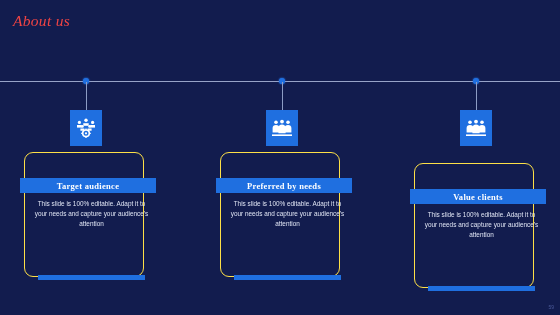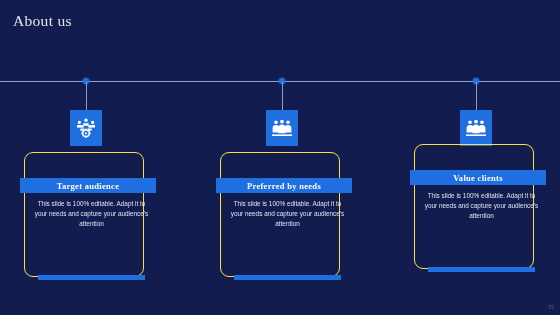--- a/index.html
+++ b/index.html
@@ -15,23 +15,24 @@
     background: #121c4e;
     overflow: hidden;
   }
 
   
   .page-title {
     position: absolute;
     left: 13px; top: 12px;
     font-family: "Liberation Serif", serif;
     font-size: 15.5px;
-    color: #e5e5e5;
+    color: #ef4444;
     letter-spacing: 0.3px;
     white-space: nowrap;
+    font-style: italic;
   }
 
   
   .rail {
     position: absolute;
     left: 0; top: 81px;
     width: 560px; height: 1px;
     background: #97a3c8;
   }
   .node-dot {
@@ -190,21 +191,21 @@
   </div>
 
   <div class="card" style="left:220px; top:152px;">
     <div class="card-header">
       <span class="card-header-text">Preferred by needs</span>
     </div>
     <div class="card-body">This slide is 100% editable. Adapt it to your needs and capture your audience's attention</div>
     <div class="card-footbar"></div>
   </div>
 
-  <div class="card" style="left:414px; top:144px;">
+  <div class="card" style="left:414px; top:163px;">
     <div class="card-header">
       <span class="card-header-text">Value clients</span>
     </div>
     <div class="card-body">This slide is 100% editable. Adapt it to your needs and capture your audience's attention</div>
     <div class="card-footbar"></div>
   </div>
 
   <div class="slide-number">59</div>
 
 </div>

